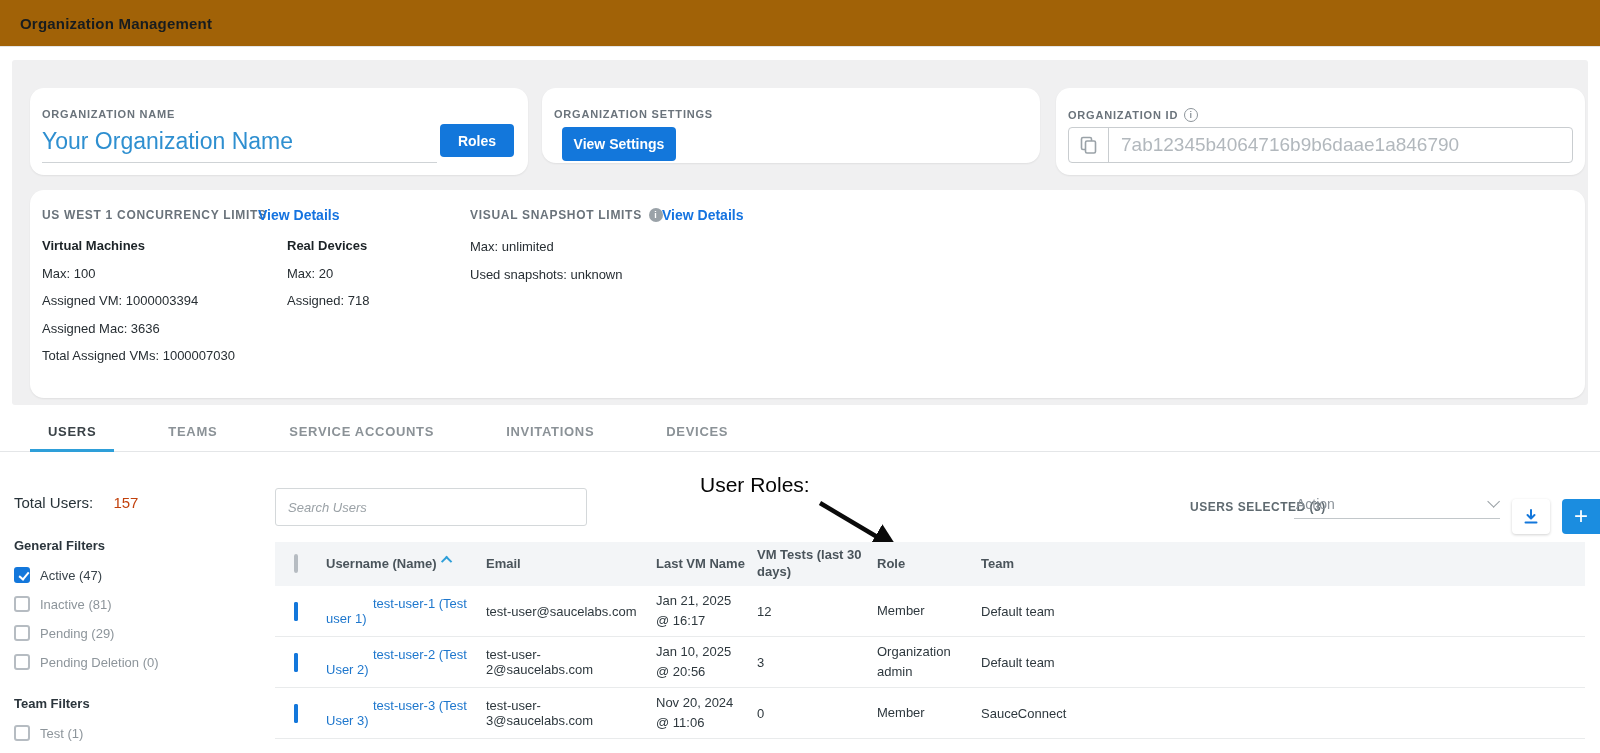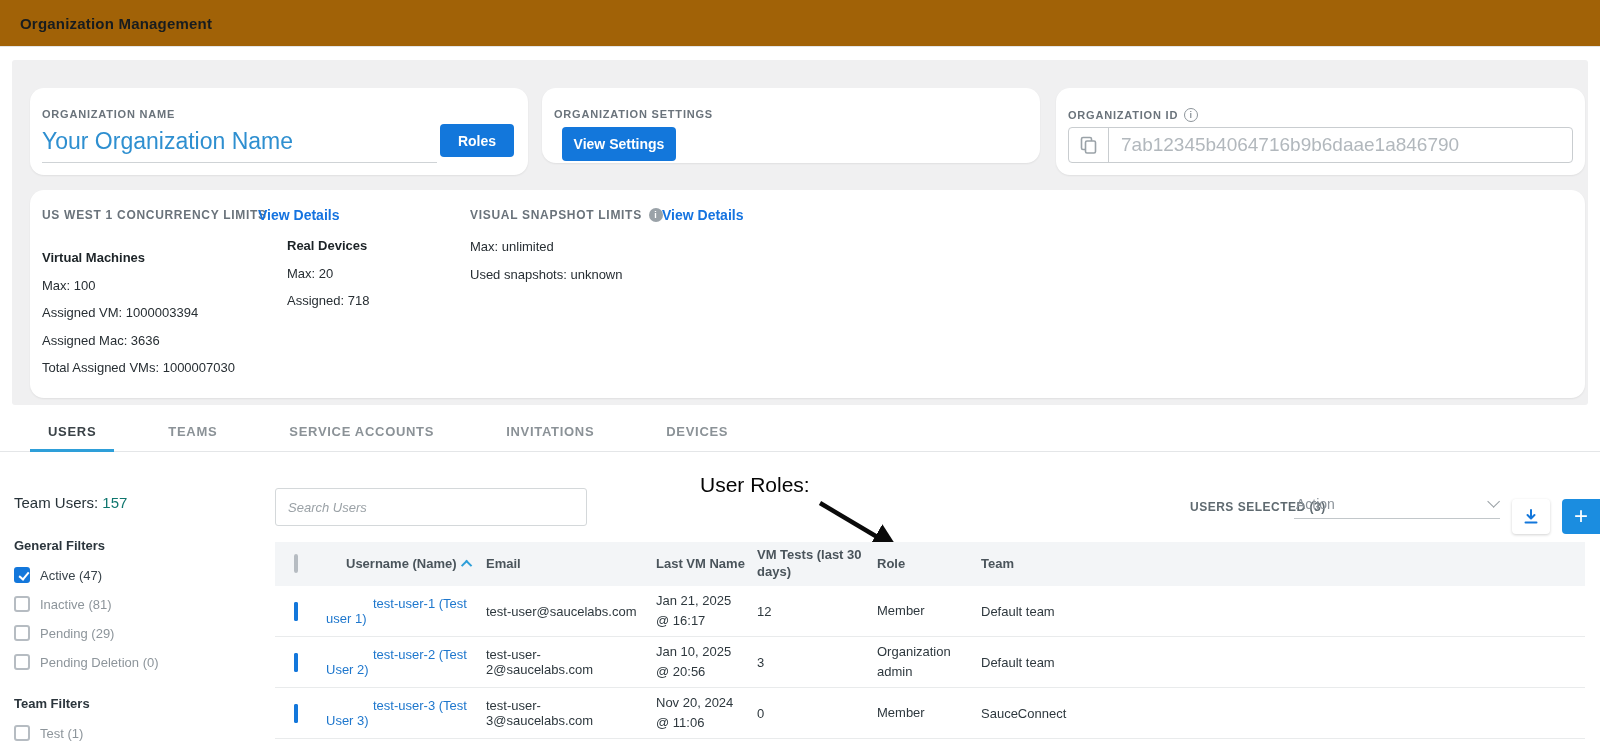--- a/index.html
+++ b/index.html
@@ -60,21 +60,21 @@
   
   .tabs { left:0; top:414px; width:1600px; height:38px; border-bottom:1px solid #e4e6e8;
           display:flex; padding-left:30px; column-gap:36px; }
   .tab { padding:0 18px; height:38px; display:flex; align-items:center; font-size:13px; font-weight:600;
          letter-spacing:.7px; color:#8b9297; cursor:pointer; border-bottom:3px solid transparent; }
   .tab.active { color:#3a4247; border-bottom-color:#2e9fd9; }
 
   
   .sidebar { left:14px; top:494px; width:252px; }
   .total-users { font-size:15px; color:#273238; height:18px; }
-  .total-users .num { color:#0f766e; cursor:pointer; }
+  .total-users .num { color:#c2410c; cursor:pointer;margin-left:16px; }
   .filter-heading { margin-top:26px; font-size:13px; font-weight:700; color:#2b353c; height:16px; }
   .filter-row { display:flex; align-items:center; gap:10px; margin-top:13px; height:16px; cursor:pointer; }
   .filter-row:first-of-type { margin-top:14px; }
   .filter-label { font-size:13px; color:#8d959b; }
   .filter-row.on .filter-label { color:#3a444b; }
 
   .cb { width:16px; height:16px; border:2px solid #b6bcc2; border-radius:3px; background:#fff; flex:0 0 16px; position:relative; }
   .cb.checked { background:#1377db; border-color:#1377db; }
   .cb.checked::after { content:""; position:absolute; left:4.5px; top:1px; width:4px; height:8px;
                        border:solid #fff; border-width:0 2px 2px 0; transform:rotate(40deg); }
@@ -100,21 +100,21 @@
   .plus-btn::before { content:"+"; line-height:1; margin-top:-2px;}
 
   
   .table { left:275px; top:542px; width:1310px; }
   .trow { display:grid; grid-template-columns:51px 160px 170px 101px 120px 104px 1fr; align-items:center; }
   .thead { height:44px; background:#f3f5f7; font-size:13px; font-weight:700; color:#4a545b; }
   .thead .cell { line-height:1.3; }
   .tbody-row { height:51px; background:#fff; border-bottom:1px solid #e9ebec; font-size:13px; color:#2e383e; }
   .cell { padding-right:10px; }
   .cell.cb-cell { padding-left:19px; }
-  .sort-wrap { display:flex; align-items:center; gap:7px;margin-left:20px; }
+  .sort-wrap { display:flex; align-items:flex-start; gap:7px; }
   .chev-up { width:8px; height:8px; border-left:2px solid #2e9fd9; border-top:2px solid #2e9fd9;
              transform:rotate(45deg) translateY(2px); }
   .user-link { color:#1e77cd; cursor:pointer;margin-left:47px; }
   .wrap2 { line-height:1.55; }
 </style>
 </head>
 <body>
 
 <div class="abs topbar">
   <h1>Organization Management</h1>
@@ -154,21 +154,21 @@
       <span>US WEST 1 CONCURRENCY LIMITS</span>
     </div>
     <div class="limits-link" style="left:228px; top:17px;">View Details</div>
 
     <div class="limits-title" style="left:440px; top:18px;">
       <span>VISUAL SNAPSHOT LIMITS</span>
       <i class="info-filled"></i>
     </div>
     <div class="limits-link" style="left:632px; top:17px;">View Details</div>
 
-    <div class="limits-col" style="left:12px;margin-top:12px;">
+    <div class="limits-col" style="left:12px;">
       <p class="bold">Virtual Machines</p>
       <p>Max: 100</p>
       <p>Assigned VM: 1000003394</p>
       <p>Assigned Mac: 3636</p>
       <p>Total Assigned VMs: 1000007030</p>
     </div>
 
     <div class="limits-col" style="left:257px;">
       <p class="bold">Real Devices</p>
       <p>Max: 20</p>
@@ -185,21 +185,21 @@
 <div class="abs tabs">
   <div class="tab active">USERS</div>
   <div class="tab">TEAMS</div>
   <div class="tab">SERVICE ACCOUNTS</div>
   <div class="tab">INVITATIONS</div>
   <div class="tab">DEVICES</div>
 </div>
 
 <div class="abs sidebar">
   <div class="total-users">
-    <span>Team Users:</span>
+    <span>Total Users:</span>
     <span class="num">157</span>
   </div>
 
   <div class="filter-heading">General Filters</div>
 
   <div class="filter-row on">
     <span class="cb checked"></span>
     <span class="filter-label">Active (47)</span>
   </div>
   <div class="filter-row">

